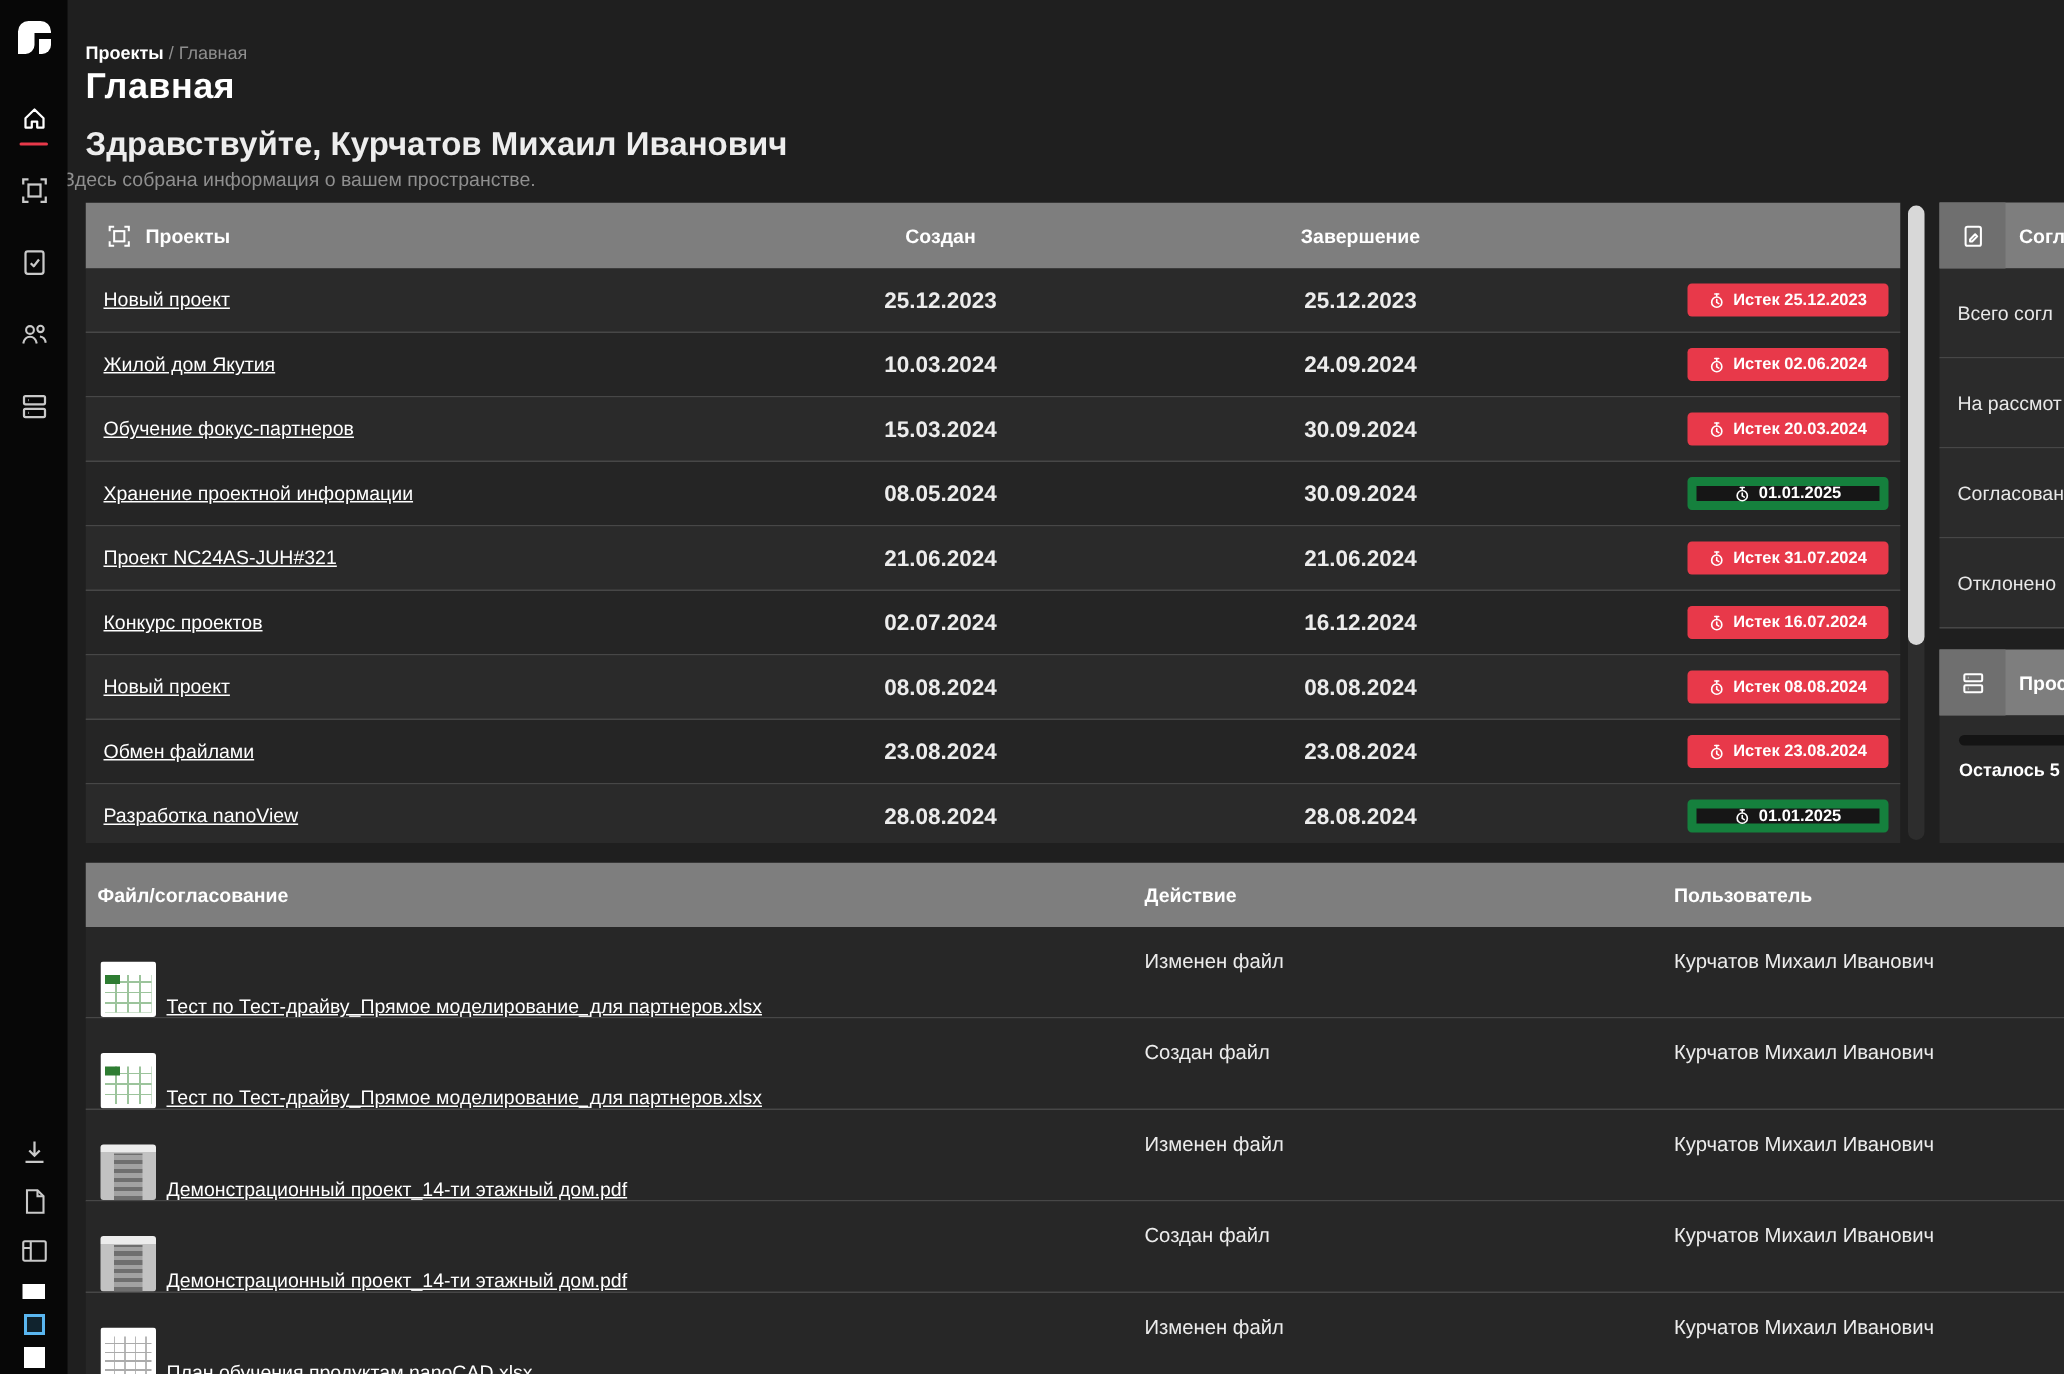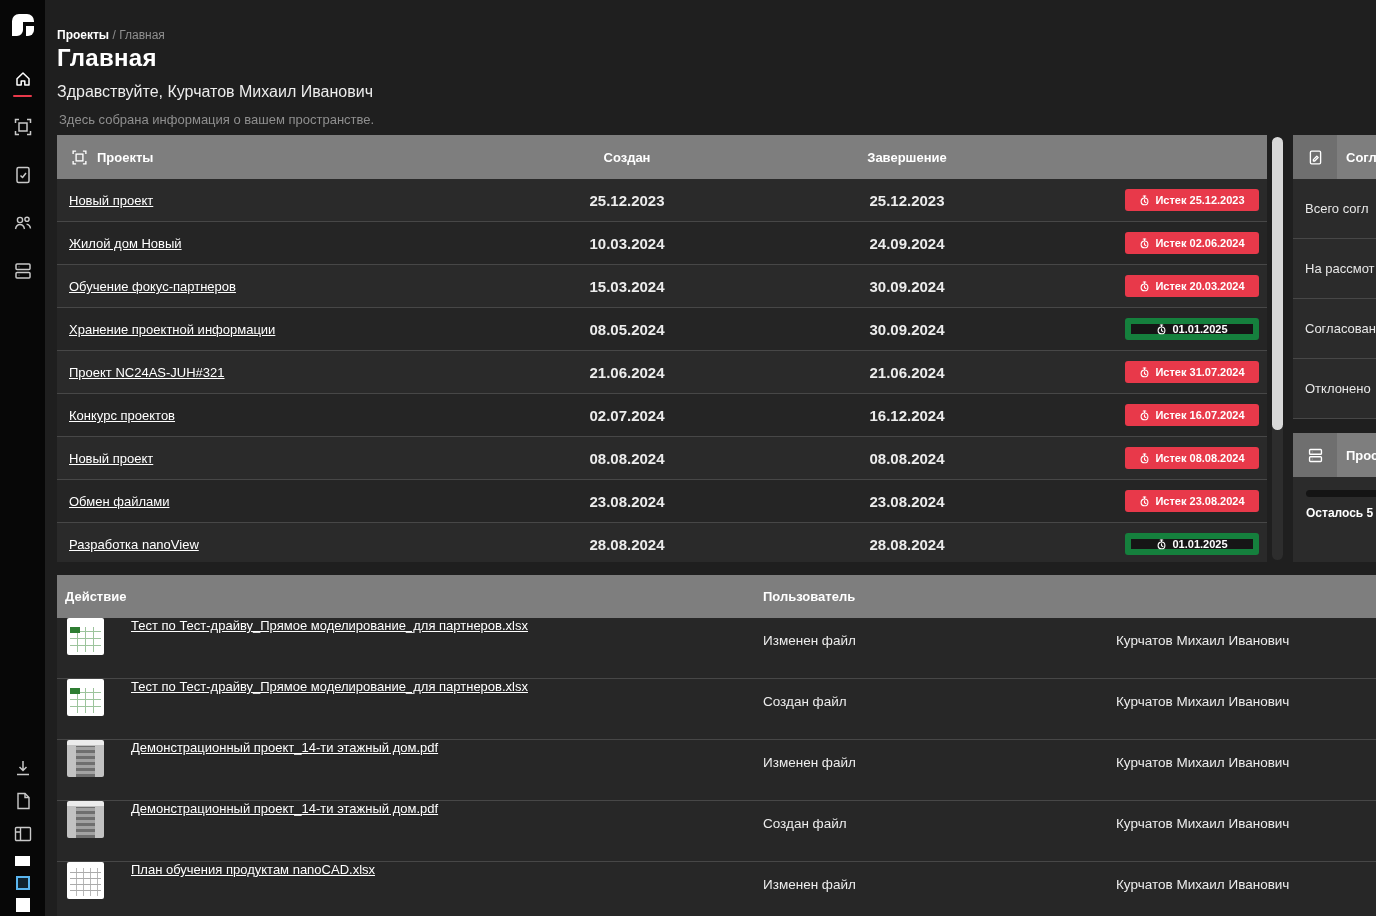--- a/index.html
+++ b/index.html
@@ -26,22 +26,22 @@
   .swatch-white { width:15px; height:10px; background:#fff; }
   .swatch-blue  { width:14px; height:14px; border:2px solid #5ab6f0; background:#10232e; }
   .swatch-white-sq { width:14px; height:14px; background:#fff; }
 
   
   .breadcrumb { position:absolute; left:57px; top:28px; font-size:12px; }
   .breadcrumb .root { color:#ffffff; font-weight:600; cursor:pointer; }
   .breadcrumb .sep, .breadcrumb .cur { color:#8f8f8f; font-weight:500; }
   .page-title { position:absolute; left:57px; top:44px; font-size:24px; font-weight:800;
                 color:#fff; letter-spacing:.3px; }
-  .greeting { position:absolute; left:57px; top:83px; font-size:16px; font-weight:400; color:#ededed; }
-  .subtitle { position:absolute; left:59px; top:112px; font-size:13px; color:#8f8f8f; }
+  .greeting { position:absolute; left:57px; top:83px; font-size:22px; font-weight:700; color:#ededed; }
+  .subtitle { position:absolute; left:42px; top:112px; font-size:13px; color:#8f8f8f; }
 
   
   .projects-table { position:absolute; left:57px; top:135px; width:1210px; height:427px; overflow:hidden; }
   .grid4 { display:grid; grid-template-columns:1fr 140px 420px 150px; }
   .pt-header { height:44px; background:var(--header-gray,#7e7e7e); align-items:center;
                font-weight:700; font-size:13px; color:#fff; }
   .pt-header .hname { display:flex; align-items:center; gap:9px; padding-left:14px; }
   .hcenter { text-align:center; }
   .prow { height:43px; align-items:center; background:#2a2a2a; border-bottom:1px solid #474747; }
   .prow.alt { background:#252525; }
@@ -75,21 +75,21 @@
               overflow:hidden; }
   .space-remaining { margin-top:9px; font-size:12px; font-weight:700; color:#fff; white-space:nowrap; }
 
   
   .activity { position:absolute; left:57px; top:575px; width:1319px; height:341px; overflow:hidden; }
   .grid3 { display:grid; grid-template-columns:1fr 353px 268px; }
   .at-header { height:43px; background:var(--header-gray,#7e7e7e); align-items:center;
                font-weight:700; font-size:13px; color:#fff; }
   .at-header > div { padding-left:8px; }
   .arow { height:61px; background:#272727; border-bottom:1px solid #474747; }
-  .acell.file { display:flex; align-items:flex-start; gap:27px; padding-left:10px; overflow:hidden; }
+  .acell.file { display:flex; align-items:flex-end; gap:7px; padding-left:10px; overflow:hidden; }
   .flink { color:#fff; font-size:13px; font-weight:500; text-decoration:underline;
            cursor:pointer; white-space:nowrap; }
   .acell.action, .acell.user { padding:15px 0 0 8px; font-size:13.5px; color:#ececec;
            font-weight:500; white-space:nowrap; }
 
   
   .thumb { width:37px; height:37px; background:#fff; border-radius:2px; flex:none;
            position:relative; overflow:hidden; }
   .thumb.excel { background-color:#fff;
     background-image:
@@ -217,21 +217,21 @@
                   <path d="M6 5.2V7.2l1.5.9"></path>
                   <path d="M4.6 1.1h2.8"></path>
                   <path d="M6 1.1v1.5"></path>
                 </g>
               </svg>
               <span class="btxt">Истек 25.12.2023</span>
             </span>
     </div>
   </div>
         <div class="prow grid4 alt">
-    <div><a class="plink">Жилой дом Новый</a></div>
+    <div><a class="plink">Жилой дом Якутия</a></div>
     <div class="pdate">10.03.2024</div>
     <div class="pdate">24.09.2024</div>
     <div class="pbadge">
       <span class="badge red">
               <svg width="11" height="11" viewBox="0 0 12 12">
                 <g fill="none" stroke="currentColor" stroke-width="1.2" stroke-linecap="round">
                   <circle cx="6" cy="7" r="3.7"></circle>
                   <path d="M6 5.2V7.2l1.5.9"></path>
                   <path d="M4.6 1.1h2.8"></path>
                   <path d="M6 1.1v1.5"></path>
@@ -414,20 +414,21 @@
     <div class="space-body">
       <div class="progress">
         
       </div>
       <div class="space-remaining">Осталось 5</div>
     </div>
   </div>
 
   <div class="activity">
     <div class="at-header grid3">
+      <div>Файл/согласование</div>
       <div>Действие</div>
       <div>Пользователь</div>
     </div>
     <div>
         <div class="arow grid3">
     <div class="acell file">
       <span class="thumb excel"></span>
       <a class="flink">Тест по Тест-драйву_Прямое моделирование_для партнеров.xlsx</a>
     </div>
     <div class="acell action">Изменен файл</div>

